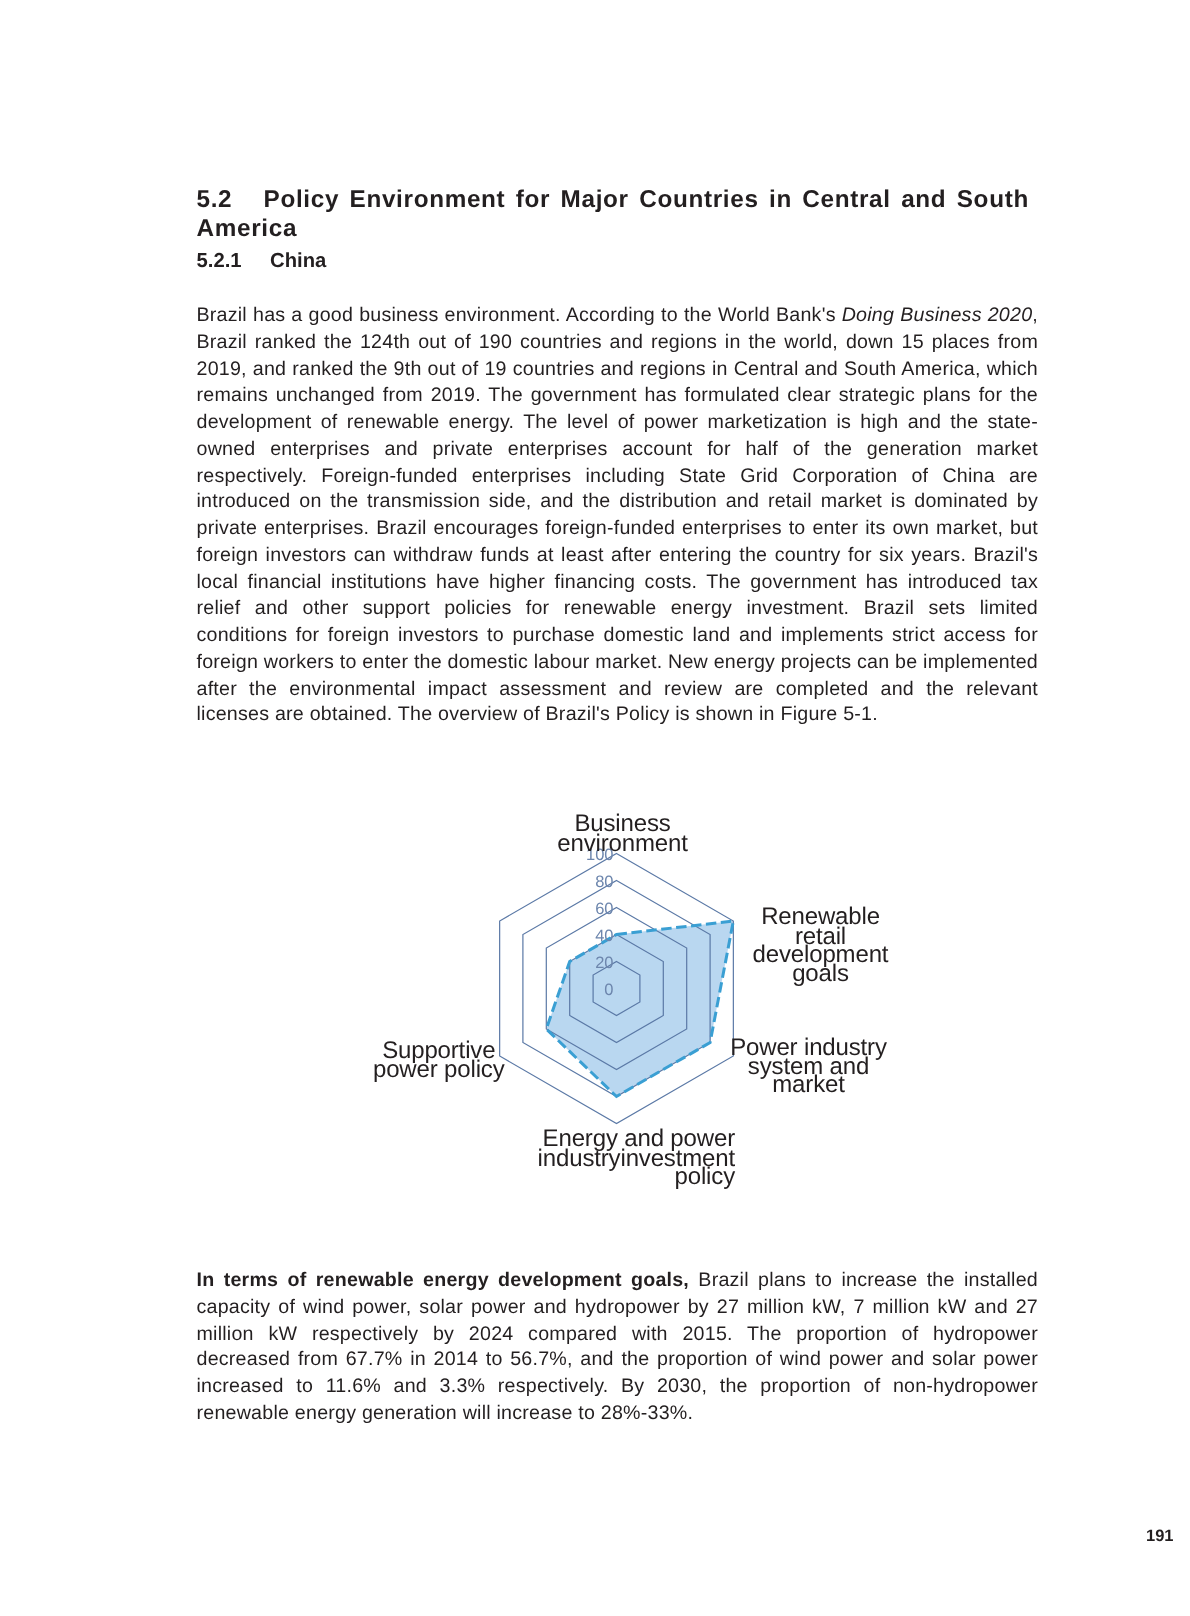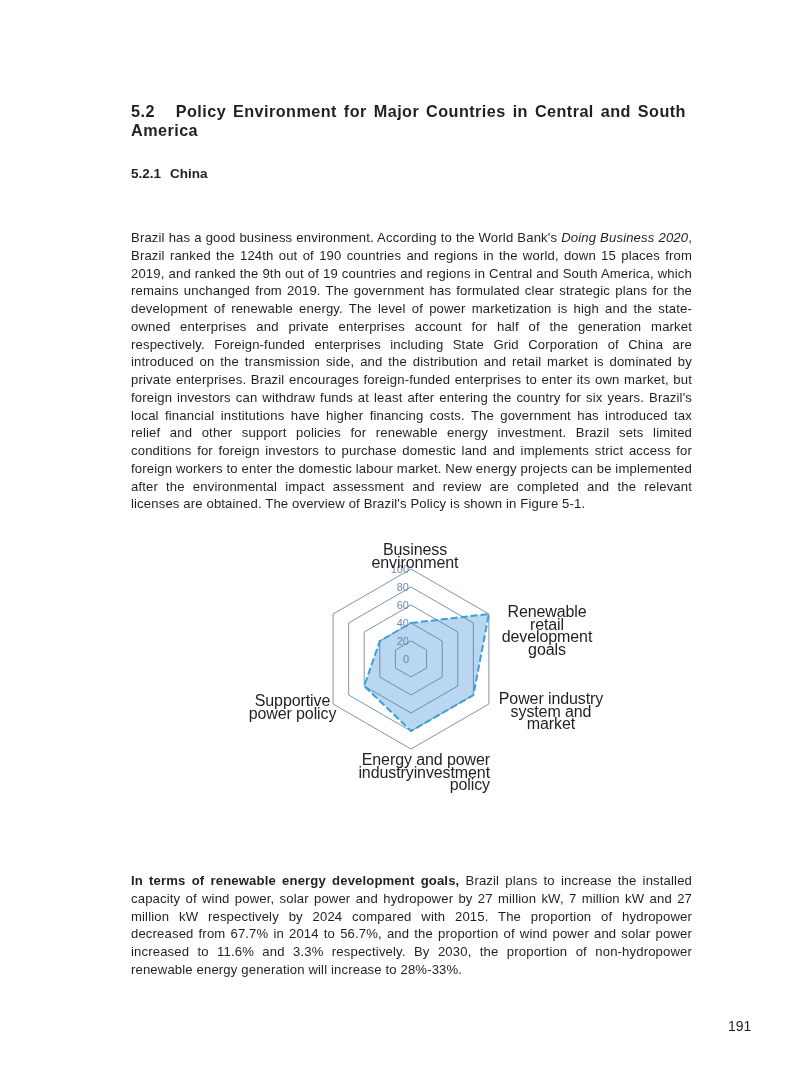--- a/index.html
+++ b/index.html
@@ -1,41 +1,41 @@
 <!DOCTYPE html>
 <html><head>
 <meta charset="utf-8">
 <style>
   html, body { margin: 0; padding: 0; background: #ffffff; }
   body { width: 793px; height: 1077px; position: relative; overflow: hidden;
          font-family: "Liberation Sans", "DejaVu Sans", sans-serif; color: #231f20; }
   .page { position: absolute; left: 0; top: 0; width: 793px; height: 1077px; }
-  .h2 { position: absolute; left: 131px; top: 102px; width: 561px; font-weight: bold;
+  .h2 { position: absolute; left: 131px; top: 124px; width: 561px; font-weight: bold;
         font-size: 16.2px; line-height: 19px; letter-spacing: 0.45px; word-spacing: 2px; }
   .h3 { position: absolute; left: 131px; top: 165px; font-weight: bold; font-size: 13.5px; line-height: 18px; }
-  .h3 .num { margin-right: 9px; }
+  .h3 .num { margin-right: 19px; }
   .para { position: absolute; left: 131px; width: 561px; font-size: 13.1px; line-height: 17.75px;
-          text-align: justify; letter-spacing: 0.15px; margin-top: 28px; }
+          text-align: justify; letter-spacing: 0.15px; }
   .p1 { top: 201px; }
   .p2 { top: 844px; }
   .para b { font-weight: bold; }
   .para i { font-style: italic; }
   .figure { position: absolute; left: 0; top: 0; width: 793px; height: 1077px; pointer-events: none; }
   .figure svg { position: absolute; left: 0; top: 0; }
   .axis-label { position: absolute; font-size: 16px; line-height: 12.6px; color: #231f20; text-align: center; letter-spacing: -0.1px; }
   .lbl-top { left: 350px; top: 544px; width: 130px; }
   .lbl-ur { left: 492px; top: 606px; width: 110px; }
-  .lbl-lr { left: 496px; top: 693px; width: 110px; }
+  .lbl-lr { left: 484px; top: 693px; width: 110px; }
   .lbl-bot { left: 330px; top: 754px; width: 160px; text-align: right; }
   .lbl-ll { left: 245px; top: 695px; width: 95px; }
   .lbl-ul { left: 224px; top: 588px; width: 104px; }
   .caption { position: absolute; left: 0; width: 793px; top: 789px; text-align: center;
              color: #1f6eb5; font-weight: bold; font-size: 11px; letter-spacing: 0.1px; }
   .caption .fignum { margin-right: 10px; }
-  .page-number { position: absolute; left: 728px; top: 1018px; font-size: 14px; color: #231f20; }
+  .page-number { position: absolute; left: 764px; top: 1018px; font-size: 11px; color: #231f20; font-weight: bold; }
 </style>
 </head>
 <body>
 
 <div class="page">
 
   <div class="h2"><span>5.2</span>&nbsp;&nbsp;&nbsp;<span>Policy Environment for Major Countries in Central and South America</span></div>
 
   <div class="h3"><span class="num">5.2.1</span><span>China</span></div>
 

